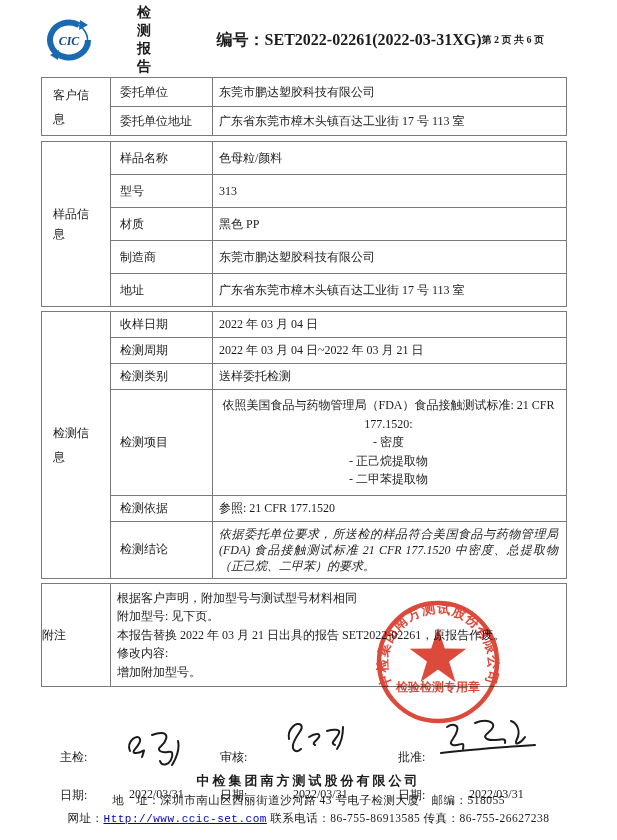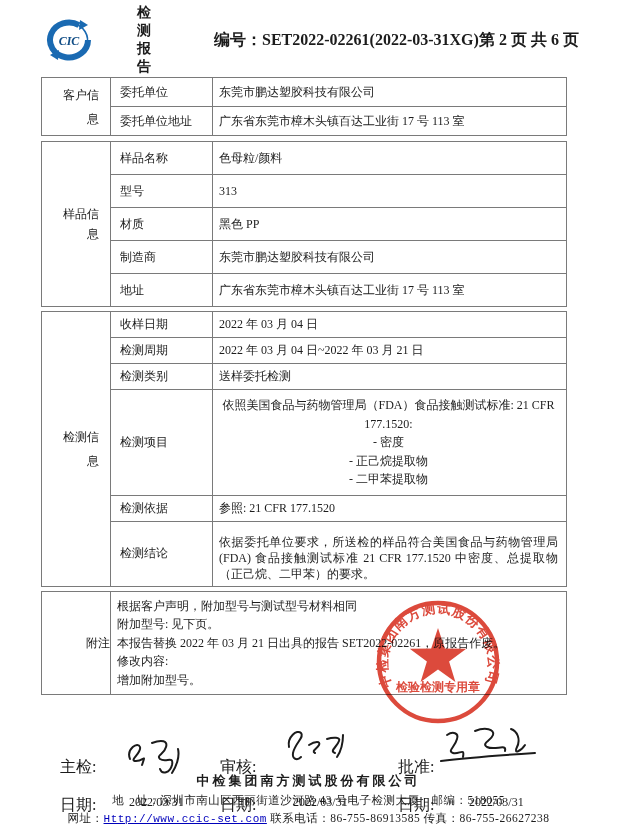--- a/index.html
+++ b/index.html
@@ -10,42 +10,42 @@
     color:#1c1c1c; position:relative; overflow:hidden;
   }
   .page { width:617px; height:840px; position:relative; }
   .content { position:absolute; left:41px; top:0; width:503px; }
 
   
   .header { display:flex; align-items:center; margin-top:17px; height:46px; }
   .logo { width:56px; height:44px; flex:0 0 auto; }
   .hdr-title { font-weight:bold; font-size:14px; margin-left:40px; letter-spacing:1px; }
   .hdr-no { font-weight:bold; font-size:16px; margin-left:62px; white-space:nowrap; }
-  .hdr-page { font-weight:bold; font-size:16px; margin-left:auto; white-space:nowrap; }
+  .hdr-page { font-weight:bold; font-size:10px; margin-left:auto; white-space:nowrap; }
 
   
   table { border-collapse:collapse; table-layout:fixed; width:503px; }
   td { border:1px solid #7a7a7a; font-size:12px; vertical-align:middle; }
-  .c1 { width:69px; text-align:right; line-height:26px;margin-left:18px; }
+  .c1 { width:69px; text-align:left; line-height:26px;margin-left:18px; }
   .c2 { width:102px; padding-left:9px; }
   .c3 { width:354px; padding-left:6px; }
   .t-customer { margin-top:14px; }
   .t-customer td { height:29px; }
   .t-sample { margin-top:5px; }
   .t-sample td { height:33px; }
   .t-test { margin-top:4px; }
   .t-test td.r-s { height:26px; }
   .cell-lines { padding:6px 8px 6px 6px; line-height:18.5px;text-align:center; }
-  .cell-conc { padding:12px 8px 4px 6px; line-height:16px; text-align:justify; }
+  .cell-conc { padding:4px 8px 4px 6px; line-height:16px; text-align:justify;font-style:italic; }
   .t-notes { margin-top:4px; }
   .t-notes .notes-cell { width:456px; padding:5px 8px 5px 6px; line-height:18.6px; }
 
   
   .sig-area { position:relative; height:125px; margin-top:0; }
-  .sig-label { position:absolute; font-size:16px; white-space:nowrap; }
+  .sig-label { position:absolute; font-size:12px; white-space:nowrap; }
   .sig-svg { position:absolute; }
   .sig-date-val { position:absolute; font-size:12px; white-space:nowrap; }
 
   
   .stamp {
     position:absolute; left:372px; top:596px; width:132px; height:132px;
     mix-blend-mode:multiply; opacity:.92; pointer-events:none;
   }
 
   

